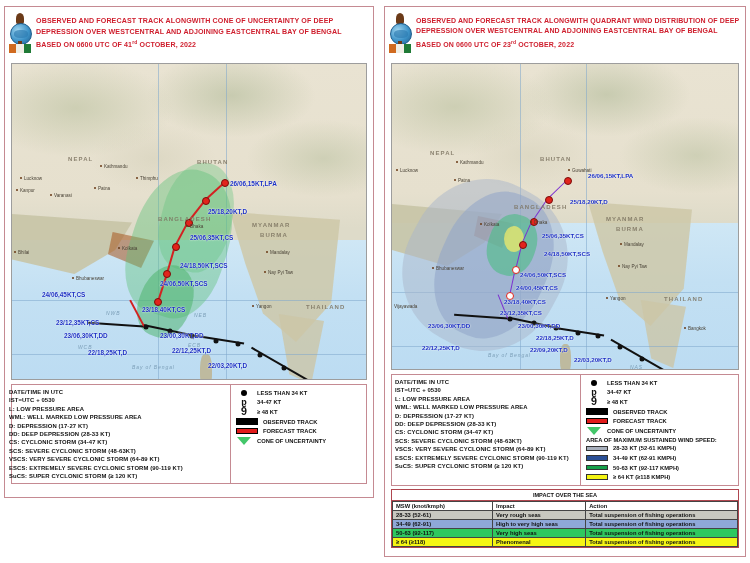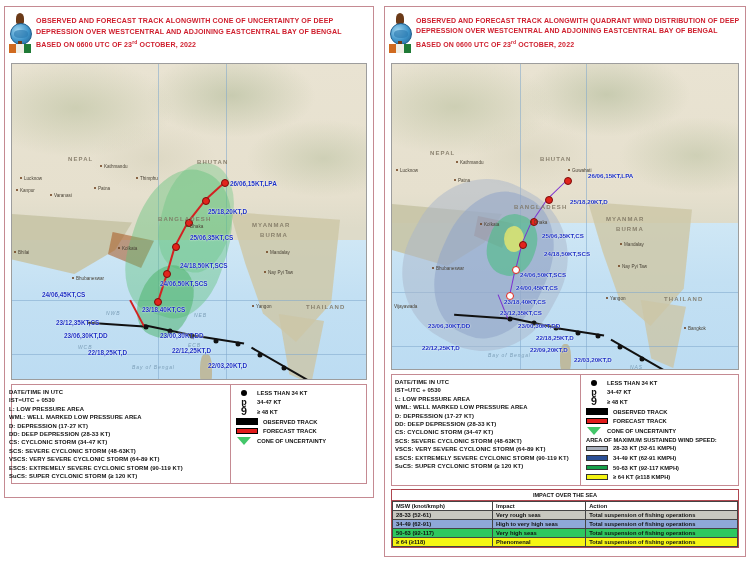--- a/index.html
+++ b/index.html
@@ -162,21 +162,21 @@
   <div class="panel panel-left">
 
     <div class="hdr">
       <div class="emblem">
         <div class="e-top"></div>
           <div class="e-globe"></div>
         <div class="e-stem"></div>
           <div class="e-base"></div>
       </div>
       <div class="hdr-title">
-        <span>OBSERVED AND FORECAST TRACK ALONGWITH CONE OF UNCERTAINTY OF DEEP DEPRESSION OVER WESTCENTRAL AND ADJOINING EASTCENTRAL BAY OF BENGAL BASED ON 0600 UTC OF 23</span><sup>rd</sup><span> OCTOBER, 2022</span>
+        <span>OBSERVED AND FORECAST TRACK ALONGWITH CONE OF UNCERTAINTY OF DEEP DEPRESSION OVER WESTCENTRAL AND ADJOINING EASTCENTRAL BAY OF BENGAL BASED ON 0600 UTC OF 41</span><sup>rd</sup><span> OCTOBER, 2022</span>
       </div>
     </div>
 
     <div class="map map-left" id="map-left">
       <div class="terrain"></div>
       <div class="sea sea-l"></div>
 
       <div class="landmass" style="left:0;top:150px;width:120px;height:60px;clip-path:polygon(0 0,100% 14%,86% 60%,52% 100%,0 76%);background:rgba(200,196,166,.9);"></div>
       <div class="landmass" style="left:96px;top:168px;width:46px;height:36px;background:#a8551f;opacity:.55;clip-path:polygon(10% 0,100% 24%,72% 100%,0 62%);"></div>
       <div class="landmass" style="left:218px;top:148px;width:110px;height:130px;background:rgba(206,200,168,.85);clip-path:polygon(0 0,100% 6%,92% 70%,60% 100%,30% 78%,14% 40%);"></div>

